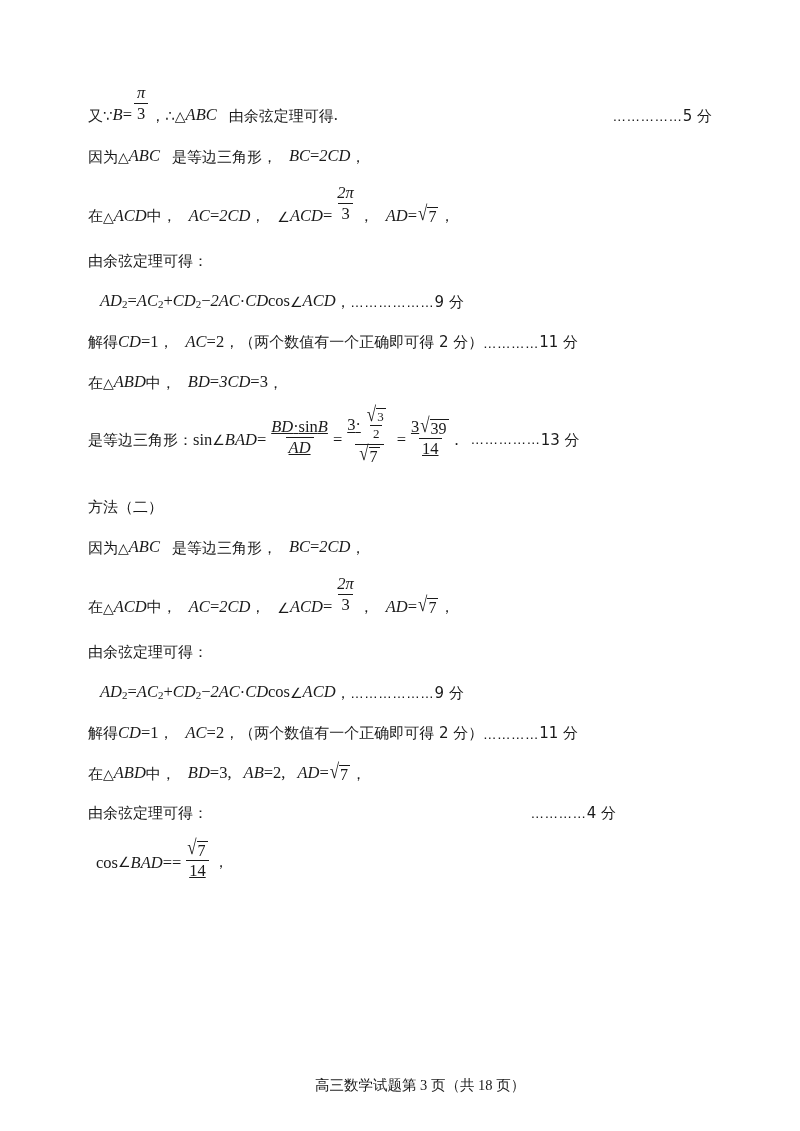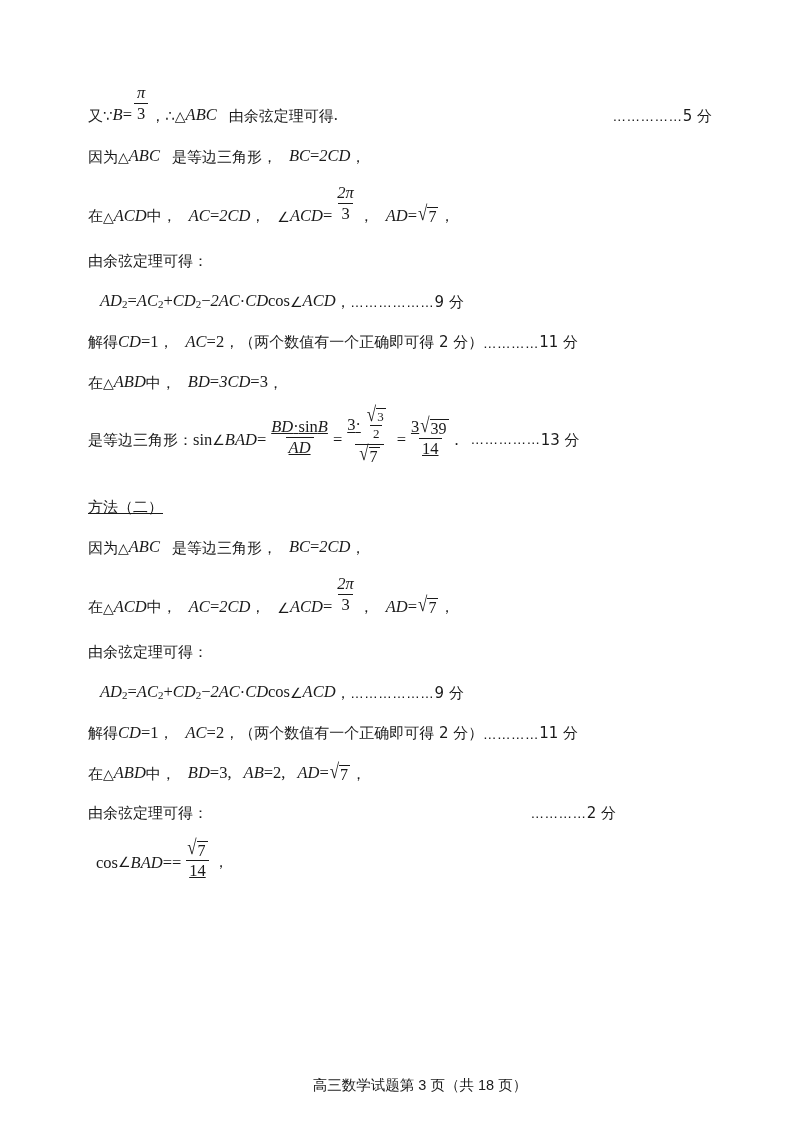--- a/index.html
+++ b/index.html
@@ -118,21 +118,21 @@
     display: flex;
     align-items: baseline;
   }
 
   .footer {
     position: absolute;
     left: 0;
     right: 0;
     bottom: 36px;
     text-align: center;
-    font-family: Liberation Sans, sans-serif;
+    font-family: Liberation Serif, serif;
     font-size: 14.5px;
     color: #1a1a1a;
     padding-left: 40px;
   }
   .tri {
     font-family: "DejaVu Sans", sans-serif;
     font-size: 14px;
     font-style: normal;
   }
   .ang {
@@ -314,21 +314,21 @@
             </span>
         </span>
         <span class="den mn">14</span>
       </span>
       <span class="mn">.</span>
       <span class="sp2"></span>
       <span class="dots">……………</span>
       <span class="cn">13 分</span>
     </div>
 
-    <div class="line" style="margin-top:8px;text-decoration:underline;">
+    <div class="line" style="margin-top:8px;">
       <span class="cn">方法（二）</span>
     </div>
 
     <div class="line">
       <span class="cn">因为</span>
       <span class="tri">△</span>
       <span class="mi">ABC</span>
       <span class="sp2"></span>
       <span class="cn">是等边三角形，</span>
       <span class="sp2"></span>
@@ -428,21 +428,21 @@
         <span class="radic">√</span>
         <span class="rad-body">7</span>
       </span>
       <span class="cn">，</span>
     </div>
 
     <div class="line">
       <span class="cn">由余弦定理可得：</span>
       <span class="right-note" style="margin-right:96px;">
         <span class="dots">…………</span>
-        <span class="cn">2 分</span>
+        <span class="cn">4 分</span>
       </span>
     </div>
 
     <div class="line" style="align-items:center; margin-top:14px; padding-left:8px;">
       <span class="mn">cos</span>
       <span class="ang">∠</span>
       <span class="mi">BAD</span>
       <span class="mo">=</span>
       <span class="mo">=</span>
       <span class="frac big">

